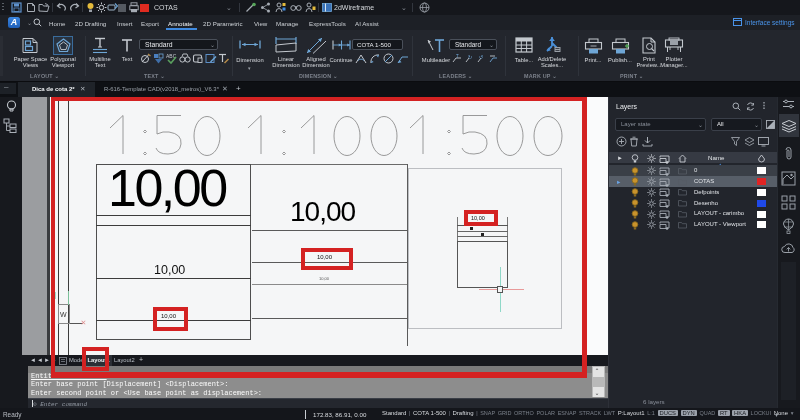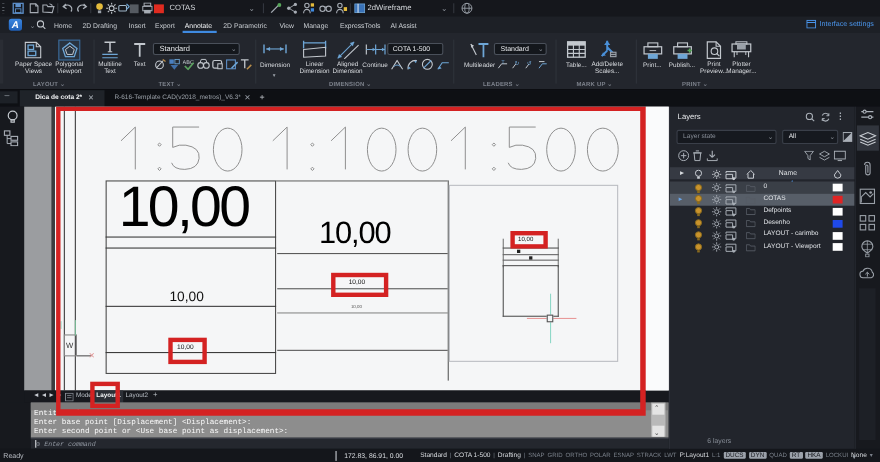--- a/index.html
+++ b/index.html
@@ -446,21 +446,21 @@
     </svg>
 <div class="ab" style="left:69px;top:357px;font-size:5.8px;color:#b9bfc6;">Model</div>
 <div class="ab" style="left:85px;top:354.5px;width:27px;height:11px;background:#2b2f36;"></div>
 <div class="ab" style="left:87.5px;top:357px;font-size:5.8px;font-weight:bold;color:#f2f4f6;">Layout1</div>
 <div class="ab" style="left:114px;top:357px;font-size:5.8px;color:#b9bfc6;">Layout2</div>
 <div class="ab" style="left:139px;top:355.5px;font-size:7px;color:#c0c5cb;">+</div>
 
 <div class="ab" style="left:0;top:365.5px;width:28px;height:42.5px;background:#17191e;"></div>
 <div class="ab" style="left:28px;top:365.5px;width:580px;height:32px;background:#8d8d8d;"></div>
 <div class="ab" style="left:28px;top:365.5px;width:580px;height:7px;background:#7b7b7b;"></div>
-<div class="cmdline" style="top:371.5px;">Entities in set: 4</div>
+<div class="cmdline" style="top:371.5px;text-decoration:underline;">Entities in set: 4</div>
 <div class="cmdline" style="top:389px;">Enter second point or &lt;Use base point as displacement&gt;:</div>
 <div class="cmdline" style="top:380.2px;">Enter base point [Displacement] &lt;Displacement&gt;:</div>
 <div class="ab" style="left:592px;top:366px;width:12.5px;height:31px;background:#b9b9b9;"></div>
 <div class="ab" style="left:592.5px;top:366.5px;width:11.5px;height:10px;background:#e4e4e4;"></div>
 <div class="ab" style="left:594.5px;top:367px;font-size:6px;color:#444;">⌃</div>
 <div class="ab" style="left:592.5px;top:387px;width:11.5px;height:9.5px;background:#e4e4e4;"></div>
 <div class="ab" style="left:594.5px;top:388.5px;font-size:6px;color:#444;">⌄</div>
 
 <div class="ab" style="left:28px;top:397.5px;width:580px;height:10.5px;background:#24272e;border-top:1px solid #3a3e46;"></div>
 <div class="ab" style="left:31.5px;top:399.5px;width:1px;height:7px;background:#d8dbdf;"></div>

